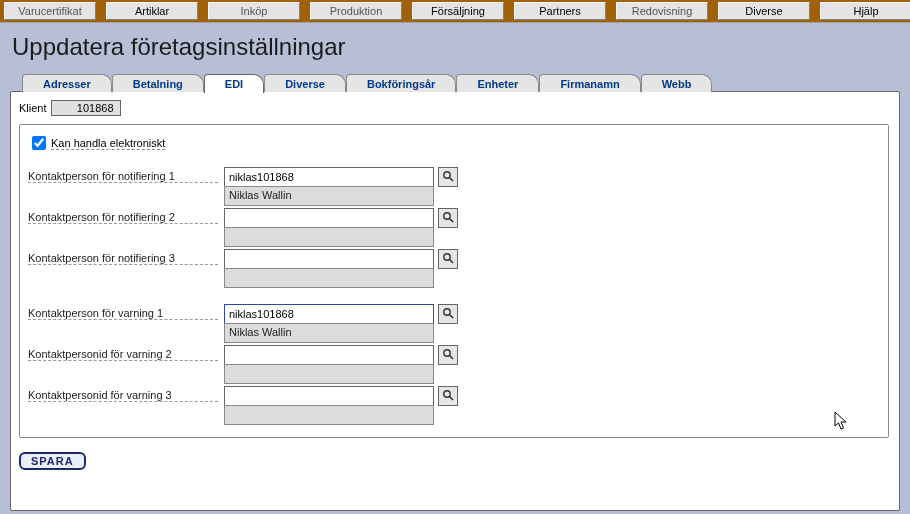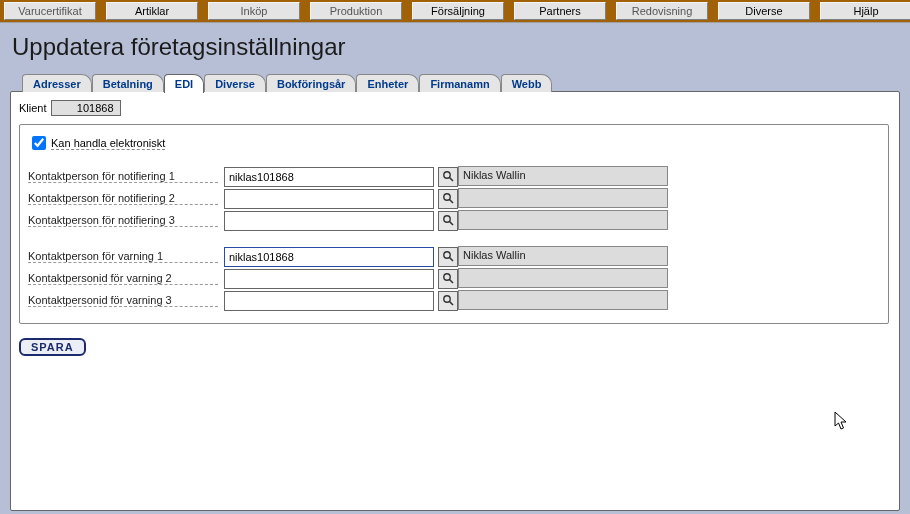--- a/index.html
+++ b/index.html
@@ -51,21 +51,21 @@
   .tabstrip {
     display: flex;
     align-items: flex-end;
     margin-left: 12px;
     position: relative;
     z-index: 2;
   }
   .tab {
     position: relative;
     height: 18px;
-    padding: 0 10px;
+    padding: 0 20px;
     margin-right: 0;
     color: #003a8c;
     font-weight: bold;
     font-size: 11px;
     cursor: pointer;
     display: flex;
     align-items: center;
     background: #e5e5e5;
     border: 1px solid #888;
     border-bottom: none;
@@ -136,21 +136,21 @@
   .field-label {
     width: 190px;
     font-size: 11px;
     color: #222;
     padding-top: 3px;
     border-bottom: 1px dashed #999;
     margin-right: 6px;
   }
   .field-stack {
     display: flex;
-    flex-direction: row;
+    flex-direction: column;
   }
   .field-input-row {
     display: flex;
     align-items: center;
     gap: 4px;
   }
   .txt {
     width: 210px;
     height: 20px;
     border: 1px solid #666;

